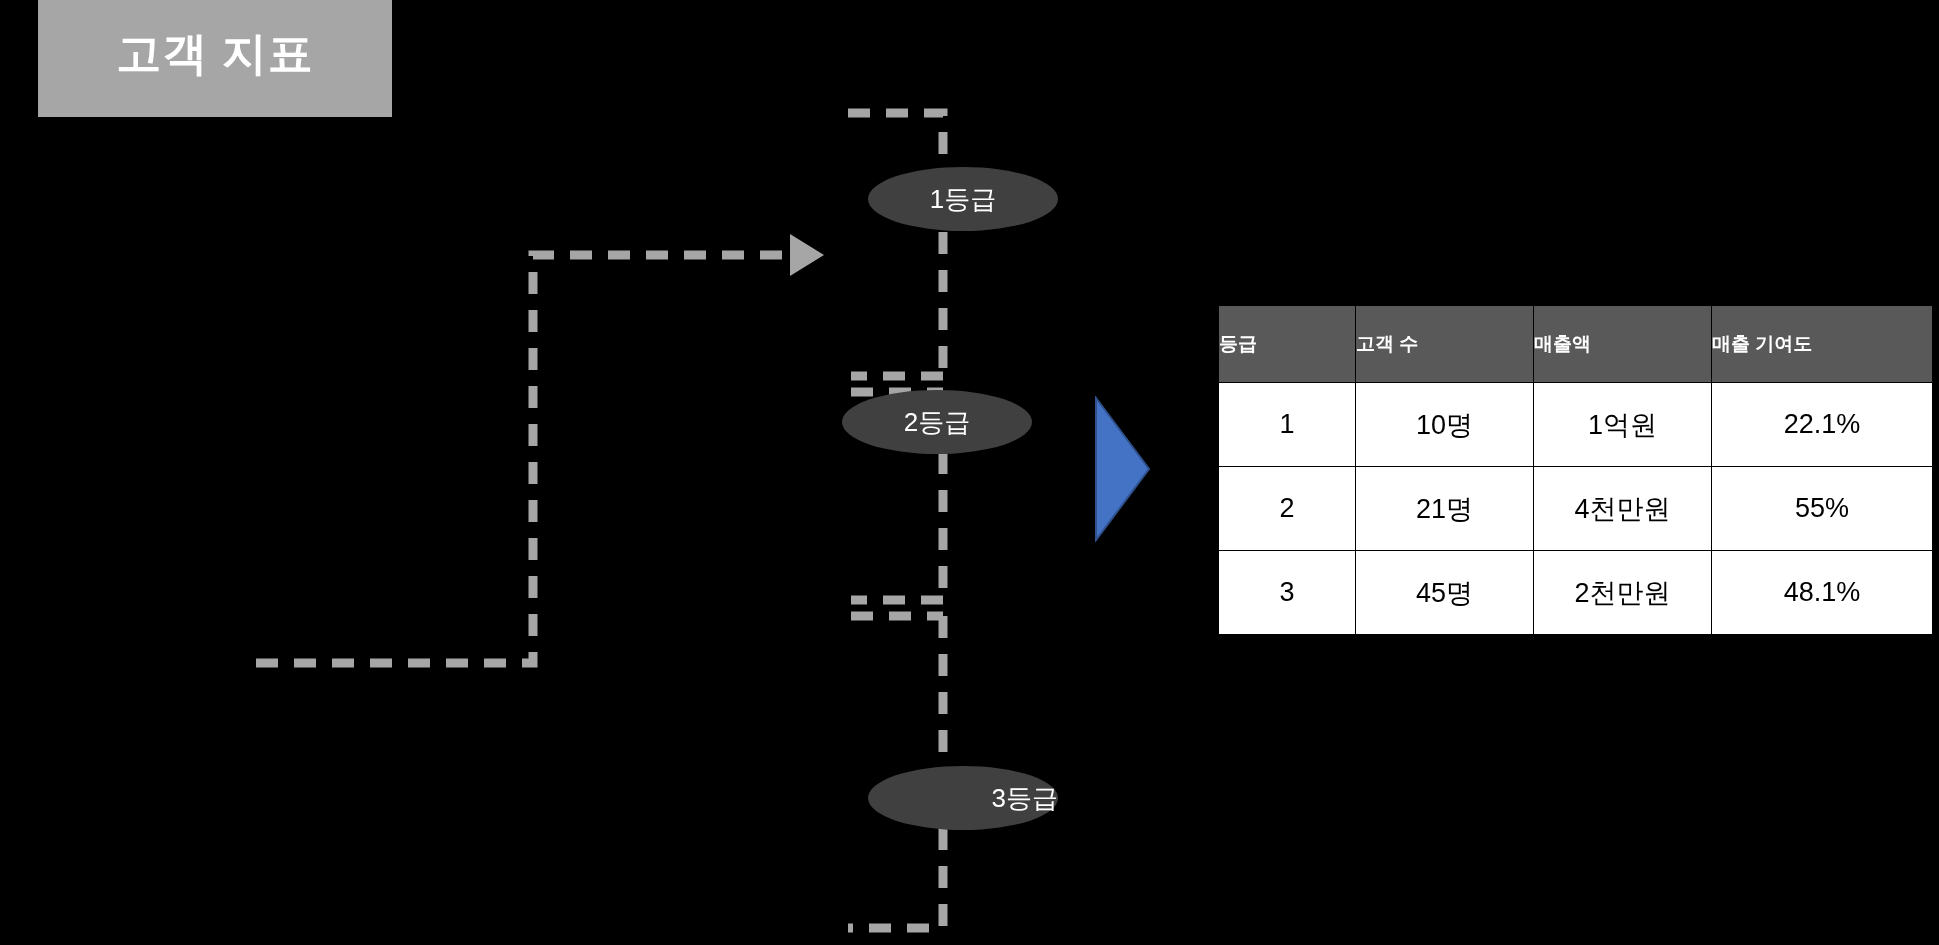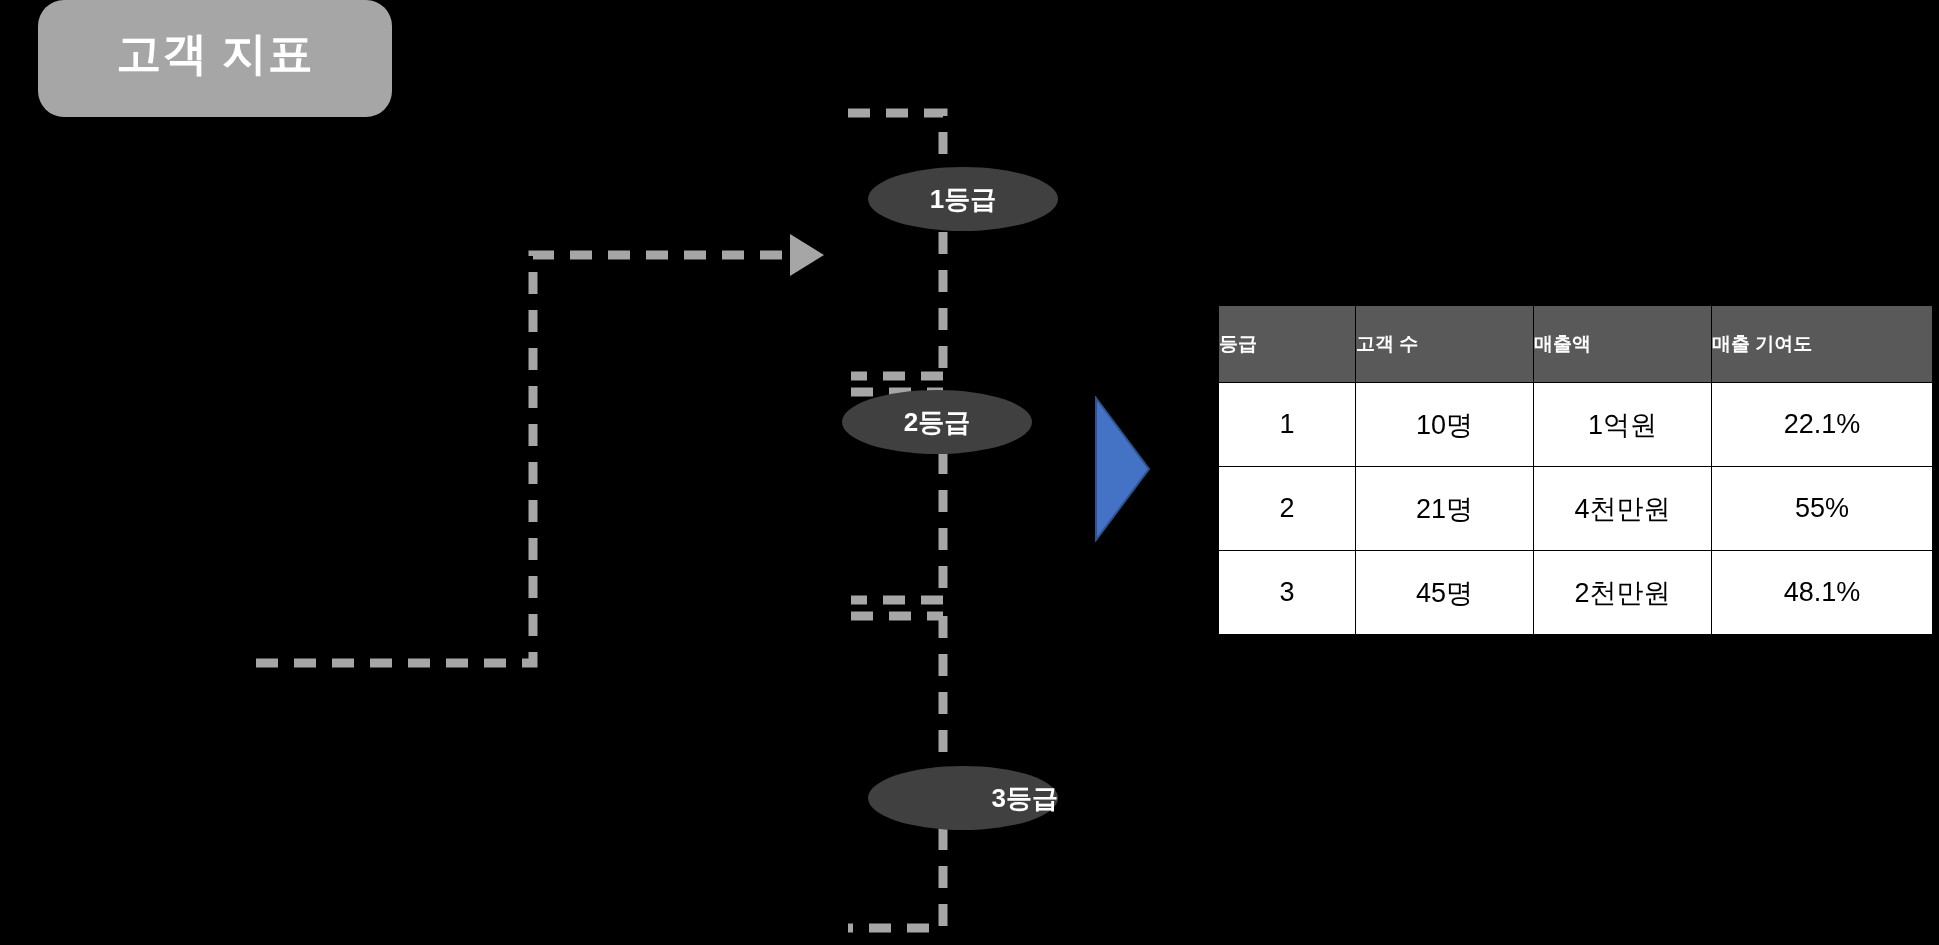--- a/index.html
+++ b/index.html
@@ -25,21 +25,20 @@
     left: 38px;
     top: 0px;
     width: 354px;
     height: 117px;
     background: #A6A6A6;
     display: flex;
     align-items: center;
     justify-content: center;
     box-sizing: border-box;
     padding-bottom: 10px;
-    border-radius: 26px;
   }
   #title-text {
     color: #FFFFFF;
     font-size: 45px;
     font-weight: bold;
     letter-spacing: 1px;
     line-height: 1;
     white-space: nowrap;
   }
 
@@ -61,21 +60,20 @@
     border-radius: 50%;
     display: flex;
     align-items: center;
     justify-content: center;
   }
   .grade-label {
     color: #FFFFFF;
     font-size: 26px;
     line-height: 1;
     white-space: nowrap;
-    font-weight: bold;
   }
   #node-grade-1 { left: 868px; top: 167px; }
   #node-grade-2 { left: 842px; top: 390px; }
   #node-grade-3 { left: 868px; top: 766px; justify-content: flex-end; }
 
   
   #arrow-triangle {
     position: absolute;
     left: 1093px;
     top: 396px;

